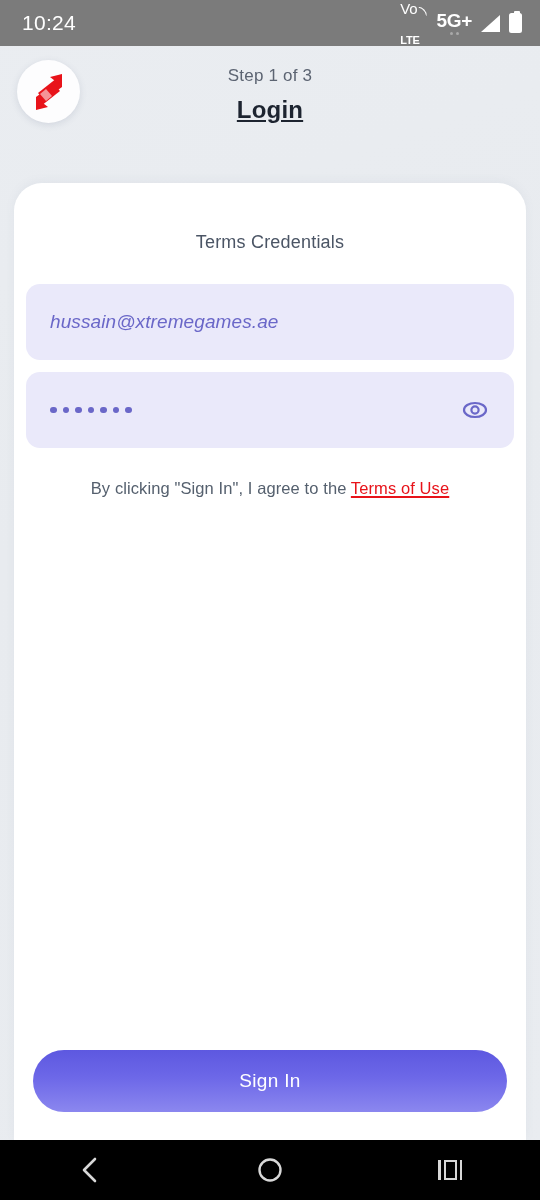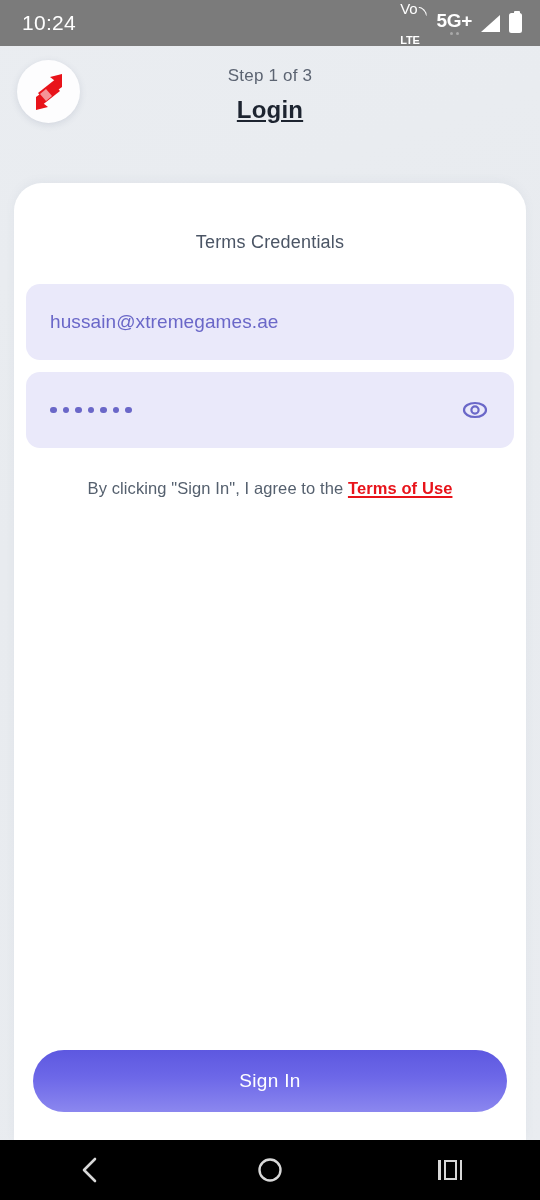--- a/index.html
+++ b/index.html
@@ -104,20 +104,21 @@
   }
 
   .field {
     position:relative;
     margin:9px 12px;
     height:76px;
     background:#eae9fa;
     border-radius:14px;
     display:flex; align-items:center;
     padding:0 24px;
+    font-style:italic;
   }
   #email-field { margin-top:31px; }
   #password-field { margin-top:12px; }
 
   .field-text {
     font-size:19px; color:#6a67c8; letter-spacing:.1px;
   }
   #password-dots { display:flex; gap:6px; align-items:center; }
   #password-dots i {
     width:6.5px; height:6.5px; border-radius:50%;
@@ -130,21 +131,21 @@
     display:flex; align-items:center; justify-content:center;
     cursor:pointer;
   }
 
   #terms-line {
     margin-top:31px;
     text-align:center;
     font-size:16.5px; color:#55606e; letter-spacing:.1px;
   }
   #terms-link {
-    color:#e8131a; font-weight:700;
+    color:#e8131a; font-weight:400;
     text-decoration:underline; text-underline-offset:2px;
     text-decoration-thickness:2px;
     cursor:pointer;
   }
 
   #signin-button {
     position:absolute; left:19px; bottom:28px;
     width:474px; height:62px;
     border:none; border-radius:31px;
     background:linear-gradient(180deg,#5d58e0 0%,#6d68e8 45%,#8b87ef 100%);

